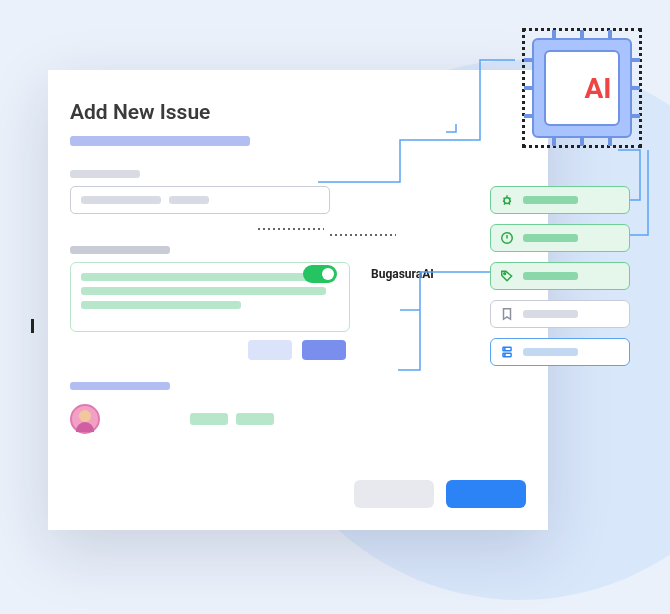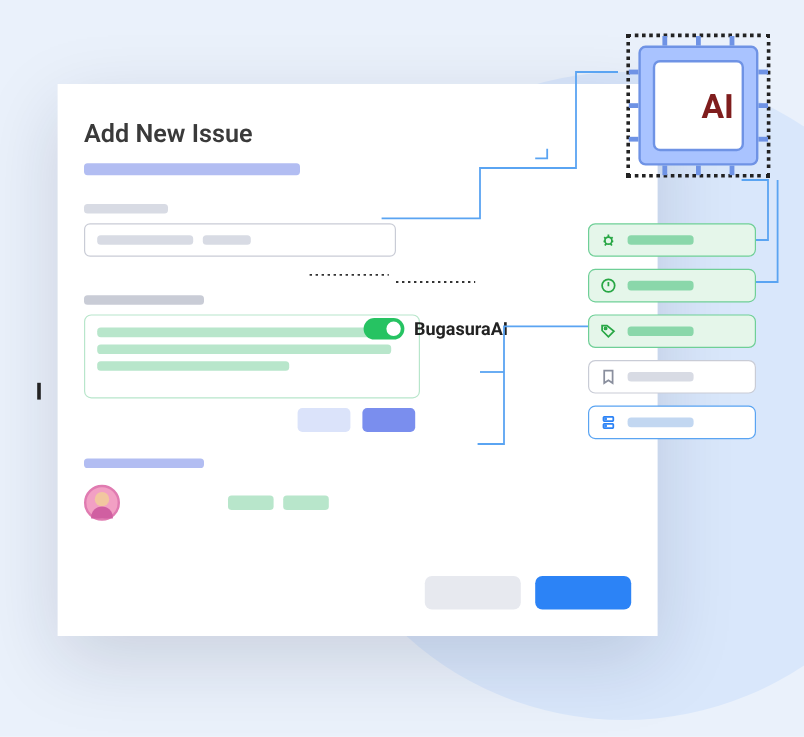--- a/index.html
+++ b/index.html
@@ -67,22 +67,23 @@
   position:relative;
 }
 .toggle::after {
   content:"";
   position:absolute;
   width:12px; height:12px;
   background:#fff; border-radius:50%;
   top:3px; right:3px;
 }
 .toggle-label {
-  font-size:15px; font-weight:700;
+  font-size:12px; font-weight:700;
   color:#222;
+  margin-left:26px;
 }
 .label-ph2 {
   margin-top:32px;
   height:8px; width:100px;
   background:#c9ccd6;
   border-radius:3px;
   margin-bottom:8px;
 }
 .textarea {
   width:280px; height:70px;
@@ -158,21 +159,21 @@
   background:#a9c3ff;
   border:2px solid #6f93e5;
   border-radius:6px;
 }
 .chip .chip-inner {
   position:absolute; inset:22px;
   background:#fff;
   border:2px solid #6f93e5;
   border-radius:6px;
   display:flex; align-items:center; justify-content:center;
-  font-size:28px; font-weight:700; color:#7f1d1d;padding-left:32px;
+  font-size:28px; font-weight:700; color:#ef4444;padding-left:32px;
 }
 .chip .pin {
   position:absolute; background:#6f93e5;
 }
 
 .pills {
   position:absolute;
   right:40px; top:186px;
   width:140px;
   display:flex; flex-direction:column; gap:10px;

